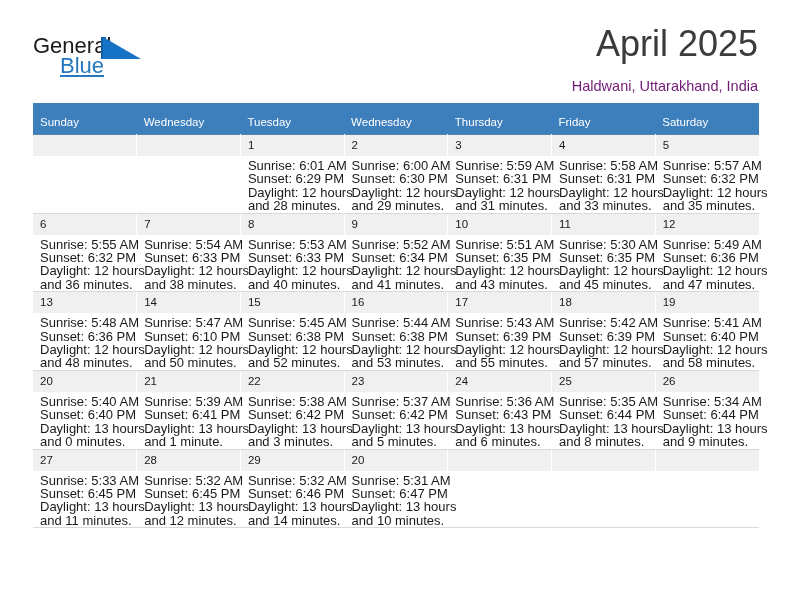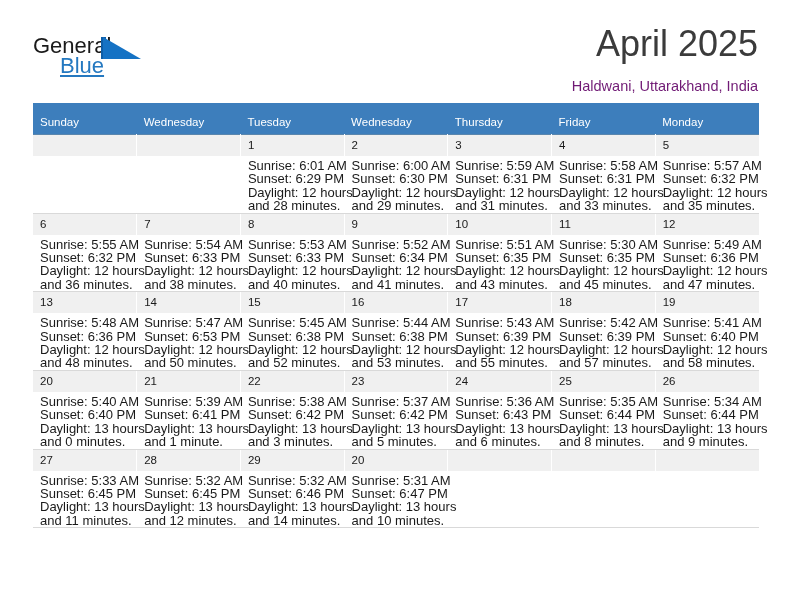--- a/index.html
+++ b/index.html
@@ -122,21 +122,21 @@
 
   <table class="cal">
     <thead>
       <tr>
         <th>Sunday</th>
         <th>Wednesday</th>
         <th>Tuesday</th>
         <th>Wednesday</th>
         <th>Thursday</th>
         <th>Friday</th>
-        <th>Monday</th>
+        <th>Saturday</th>
       </tr>
     </thead>
     <tbody>
         <tr class="week week-first">
           <td class="empty">
             <div class="daynum"></div>
           </td>
           <td class="empty">
             <div class="daynum"></div>
           </td>
@@ -258,21 +258,21 @@
               <div>Sunrise: 5:48 AM</div>
               <div>Sunset: 6:36 PM</div>
               <div>Daylight: 12 hours</div>
               <div>and 48 minutes.</div>
             </div>
           </td>
           <td>
             <div class="daynum">14</div>
             <div class="info">
               <div>Sunrise: 5:47 AM</div>
-              <div>Sunset: 6:53 PM</div>
+              <div>Sunset: 6:10 PM</div>
               <div>Daylight: 12 hours</div>
               <div>and 50 minutes.</div>
             </div>
           </td>
           <td>
             <div class="daynum">15</div>
             <div class="info">
               <div>Sunrise: 5:45 AM</div>
               <div>Sunset: 6:38 PM</div>
               <div>Daylight: 12 hours</div>

